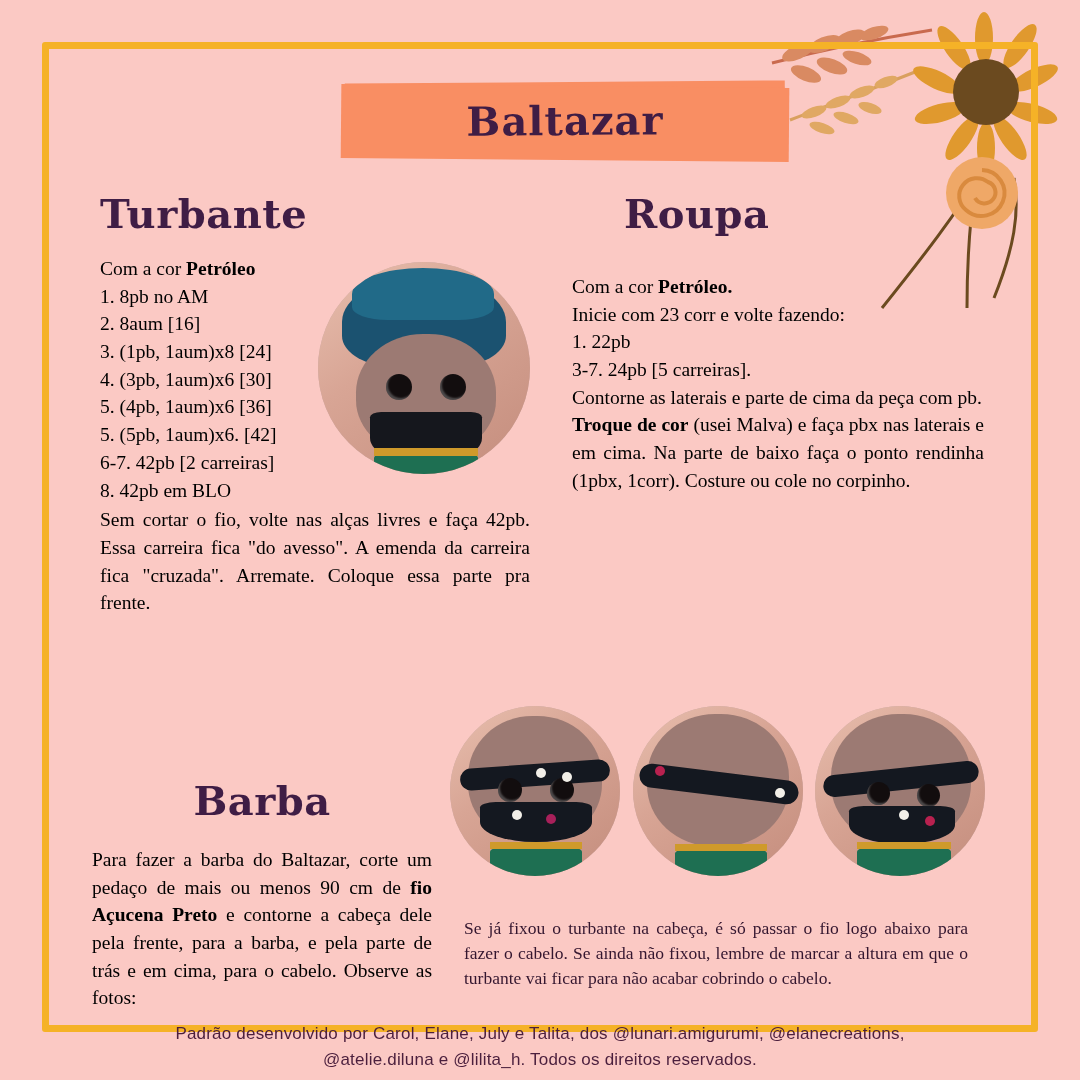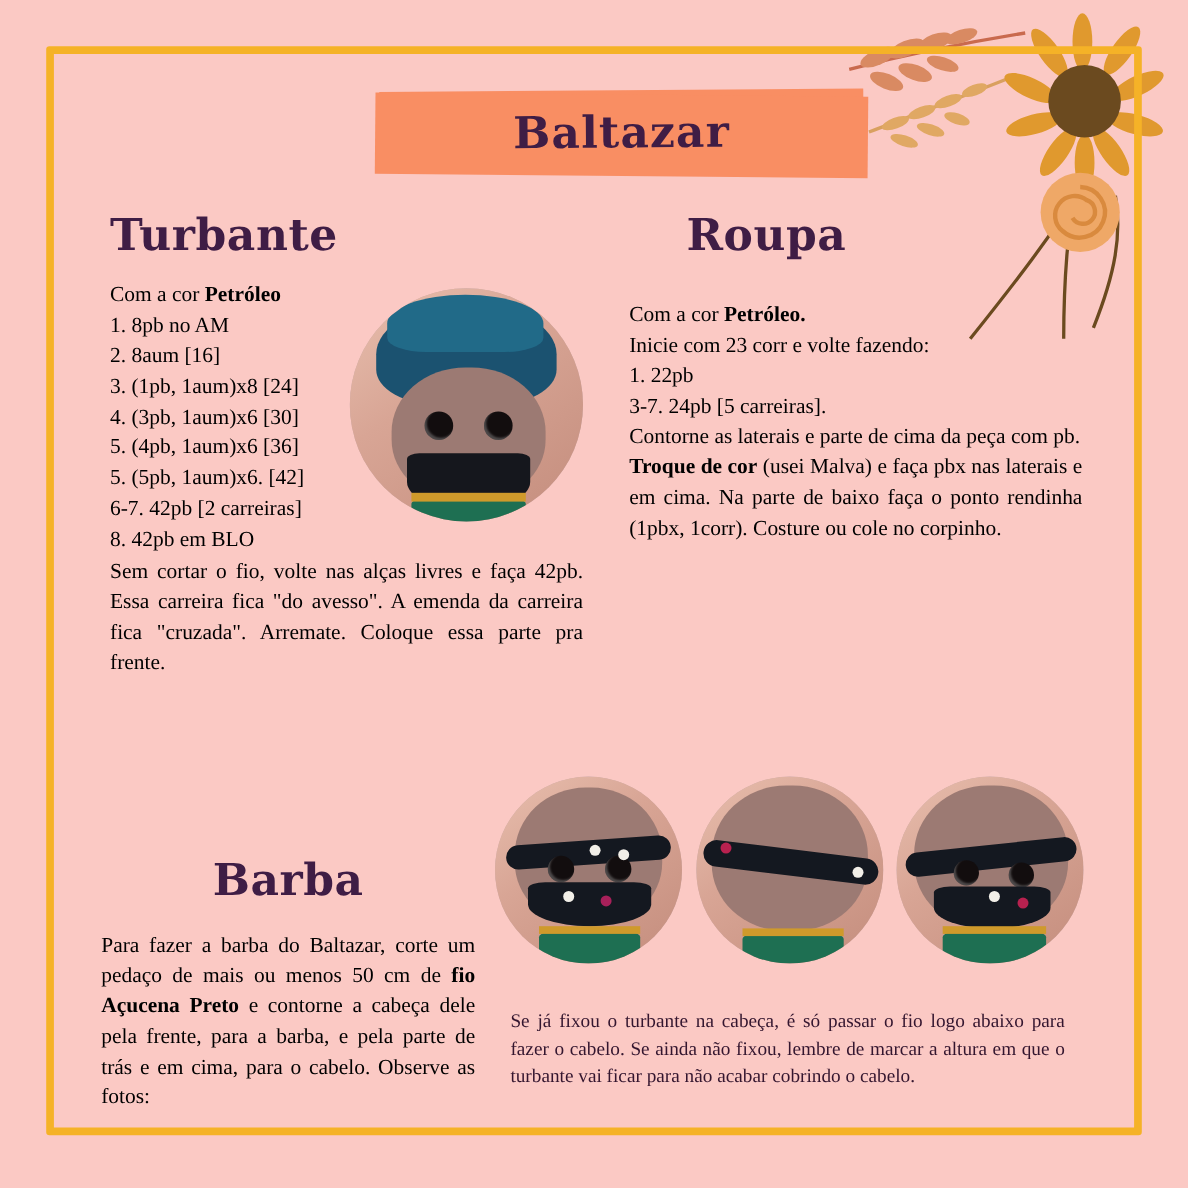--- a/index.html
+++ b/index.html
@@ -245,21 +245,21 @@
     <div class="body-text">3-7. 24pb [5 carreiras].</div>
     <div class="body-text justify">Contorne as laterais e parte de cima da peça com pb.</div>
     <div class="body-text justify">
       <b>Troque de cor</b><span> (usei Malva) e faça pbx nas laterais e em cima. Na parte de baixo faça o ponto rendinha (1pbx, 1corr). Costure ou cole no corpinho.</span>
     </div>
   </div>
 
   <div class="barba-wrap">
     <div class="section-title title-barba">Barba</div>
     <div class="body-text justify">
-      <span>Para fazer a barba do Baltazar, corte um pedaço de mais ou menos 50 cm de </span><b>fio Açucena Preto</b><span> e contorne a cabeça dele pela frente, para a barba, e pela parte de trás e em cima, para o cabelo. Observe as fotos:</span>
+      <span>Para fazer a barba do Baltazar, corte um pedaço de mais ou menos 90 cm de </span><b>fio Açucena Preto</b><span> e contorne a cabeça dele pela frente, para a barba, e pela parte de trás e em cima, para o cabelo. Observe as fotos:</span>
     </div>
   </div>
 
   <div class="photos-row">
 
     <div class="photo-circle">
       <div class="hand-bg"></div>
       <div class="head" style="left:18px; top:10px; width:134px; height:126px; background:#9c7a73;"></div>
       <div class="beard" style="left:10px; top:58px; width:150px; height:22px; background:#141820; border-radius:12px; transform:rotate(-4deg);"></div>
       <div class="eye" style="left:48px; top:72px; width:24px; height:24px;"></div>
@@ -293,14 +293,18 @@
       <div class="bead" style="left:84px; top:104px; width:10px; height:10px; background:#f2efe8;"></div>
       <div class="bead" style="left:110px; top:110px; width:10px; height:10px; background:#b8214f;"></div>
       <div class="shirt" style="left:42px; top:140px; width:94px; height:30px;"></div>
       <div class="gold-band" style="left:42px; top:136px; width:94px; height:7px; background:#cf9a2b;"></div>
     </div>
 
   </div>
 
   <div class="caption">Se já fixou o turbante na cabeça, é só passar o fio logo abaixo para fazer o cabelo. Se ainda não fixou, lembre de marcar a altura em que o turbante vai ficar para não acabar cobrindo o cabelo.</div>
 
+  <div class="footer">
+    <div>Padrão desenvolvido por Carol, Elane, July e Talita, dos @lunari.amigurumi, @elanecreations,</div>
+    <div>@atelie.diluna e @lilita_h. Todos os direitos reservados.</div>
+  </div>
 
 </div>
 
 </body></html>

